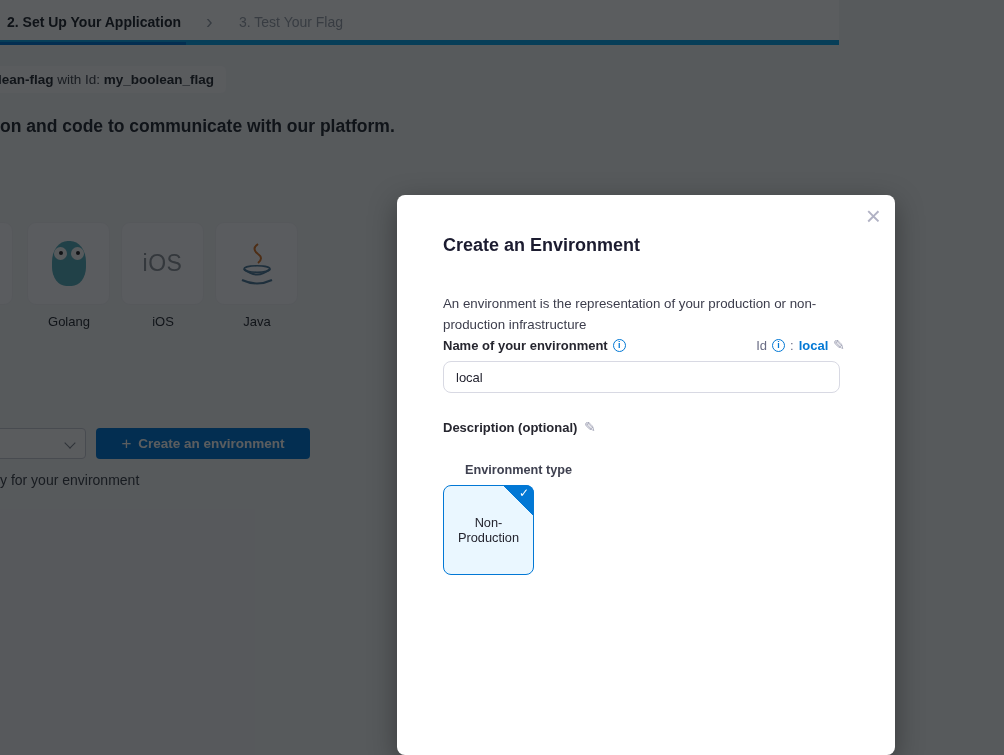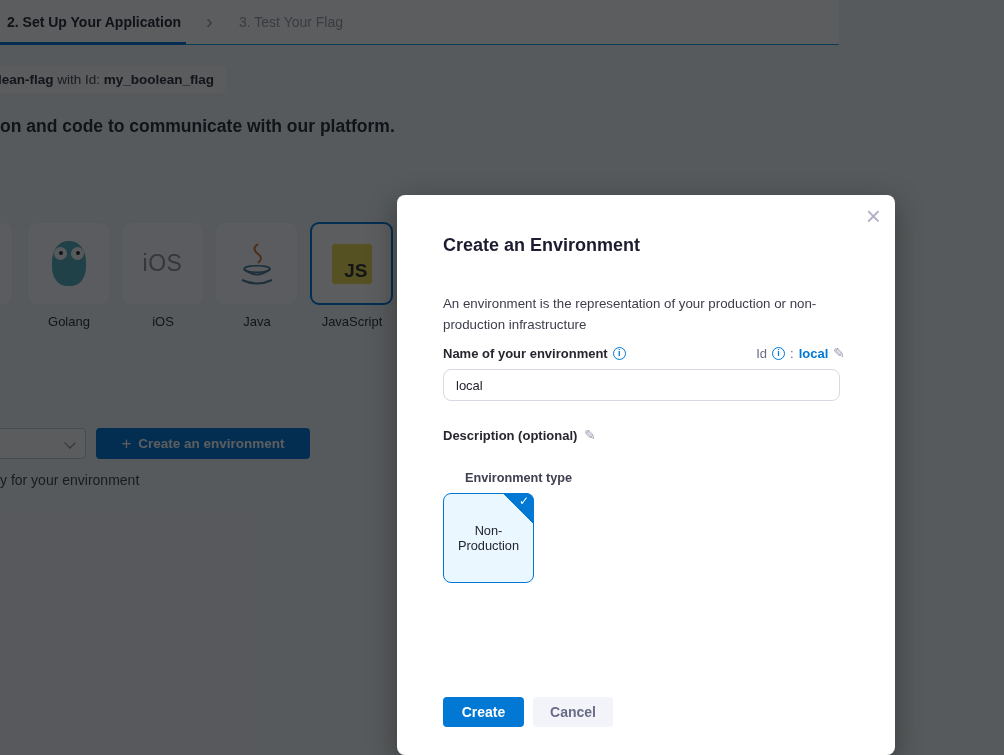--- a/index.html
+++ b/index.html
@@ -1,21 +1,21 @@
 <!DOCTYPE html>
 <html><head>
 <meta charset="utf-8">
 <style>
   * { margin:0; padding:0; box-sizing:border-box; }
   html,body { width:1004px; height:755px; overflow:hidden; }
   body { font-family:"Liberation Sans","DejaVu Sans",sans-serif; position:relative; background:#f4f5f7; }
 
   
   .page { position:absolute; inset:0; background:#f4f5f7; }
-  .topbar { position:absolute; left:0; top:0; width:839px; height:45px; background:#ffffff; border-bottom:1px solid #0ea5e9; }
+  .topbar { position:absolute; left:0; top:0; width:839px; height:45px; background:#ffffff; border-bottom:5px solid #0ea5e9; }
   .tab-active { position:absolute; left:7px; top:14px; font-size:14px; font-weight:600; color:#252a31; }
   .tab-underline { position:absolute; left:0; top:42px; width:186px; height:3px; background:#0278d5; }
   .tab-chevron { position:absolute; left:206px; top:10px; font-size:20px; color:#98a0ab; }
   .tab-inactive { position:absolute; left:239px; top:14px; font-size:14px; font-weight:500; color:#9aa1ac; }
 
   .flag-badge { position:absolute; left:-14px; top:66px; height:27px; line-height:27px; padding:0 12px; background:#fbfbfd; border-radius:5px; font-size:13.5px; color:#43474e; white-space:nowrap; }
   .flag-badge b { color:#2b2f36; }
   .page-heading { position:absolute; left:0; top:116px; font-size:17.5px; font-weight:700; color:#272c34; white-space:nowrap; }
 
   .lang { position:absolute; top:222px; width:84px; text-align:center; }
@@ -38,21 +38,21 @@
   .helper-text { position:absolute; left:0; top:472px; font-size:14px; color:#3f444b; }
 
   
   .overlay { position:absolute; inset:0; background:rgba(4,7,11,0.655); z-index:5; }
 
   
   .modal { position:absolute; left:397px; top:195px; width:498px; height:560px; background:#ffffff; border-radius:8px; box-shadow:0 8px 28px rgba(0,0,0,.35); z-index:10; padding:40px 50px 0 46px; }
   .modal-close { position:absolute; top:8px; right:14px; font-size:26px; font-weight:300; color:#b1b2c4; background:none; border:none; cursor:pointer; line-height:1; font-family:inherit; }
   .modal-title { font-size:18px; font-weight:700; color:#1c1c30; }
   .modal-desc { margin-top:37px; width:402px; font-size:13.3px; line-height:21px; color:#3c3d4c; }
-  .field-row { margin-top:10px; display:flex; justify-content:space-between; align-items:center; }
+  .field-row { margin-top:2px; display:flex; justify-content:space-between; align-items:center; }
   .f-label { font-size:13px; font-weight:600; color:#26262f; display:flex; align-items:center; gap:5px; }
   .info-dot { display:inline-flex; width:13px; height:13px; border:1.3px solid #0278d5; border-radius:50%; color:#0278d5; font-size:9px; font-weight:700; align-items:center; justify-content:center; font-style:normal; }
   .id-row { font-size:13px; color:#6a6d85; display:flex; align-items:center; gap:5px; }
   .id-value { color:#0278d5; font-weight:600; }
   .pencil { color:#9a9cb0; font-size:14px; }
   .name-input { margin-top:8px; width:397px; height:32px; border:1px solid #d8d9e3; border-radius:8px; padding:0 12px; font-size:13px; color:#23232f; font-family:inherit; background:#fff; }
   .desc-row { margin-top:26px; display:flex; align-items:center; gap:7px; }
   .env-type-label { margin-top:28px; font-size:12.7px; font-weight:600; color:#3f4150;padding-left:22px; }
   .type-cards { margin-top:8px; display:flex; gap:19px; }
   .type-card { position:relative; width:91px; height:90px; background:#ffffff; border:1px solid #d8d9e3; border-radius:8px; display:flex; align-items:center; justify-content:center; text-align:center; font-size:12.8px; color:#25252f; padding:0 13px; cursor:pointer; }
@@ -102,28 +102,20 @@
     <div class="lang-card">
       <svg width="40" height="46" viewBox="0 0 40 46">
         <path d="M21 3 q-7 5 0 10 q6 4 0 9" fill="none" stroke="#d9772c" stroke-width="2"></path>
         <path d="M7 28 q13 11 26 0" fill="none" stroke="#4e7a99" stroke-width="2"></path>
         <ellipse cx="20" cy="28" rx="13" ry="3.2" fill="none" stroke="#4e7a99" stroke-width="1.6"></ellipse>
         <path d="M5 39 q15 7 30 0" fill="none" stroke="#4e7a99" stroke-width="2"></path>
       </svg>
     </div>
     <div class="lang-label">Java</div>
   </div>
-  <div class="lang" style="left:310px">
-    <div class="lang-card selected">
-      <div class="js-sq">
-          <span>JS</span>
-        </div>
-    </div>
-    <div class="lang-label">JavaScript</div>
-  </div>
 
   <div class="env-select">
     <span class="chev-down"></span>
   </div>
   <button class="create-env-btn">
     <span class="plus">+</span>
     <span>Create an environment</span>
   </button>
 
   <div class="helper-text">y for your environment</div>
@@ -164,17 +156,13 @@
 
   <div class="type-cards">
     <div class="type-card selected">
       <span>Non-Production</span>
       <span class="corner-wedge">
         <span class="check">✓</span>
       </span>
     </div>
   </div>
 
-  <div class="modal-actions">
-    <button class="btn btn-create">Create</button>
-    <button class="btn btn-cancel">Cancel</button>
-  </div>
 </div>
 
 </body></html>

